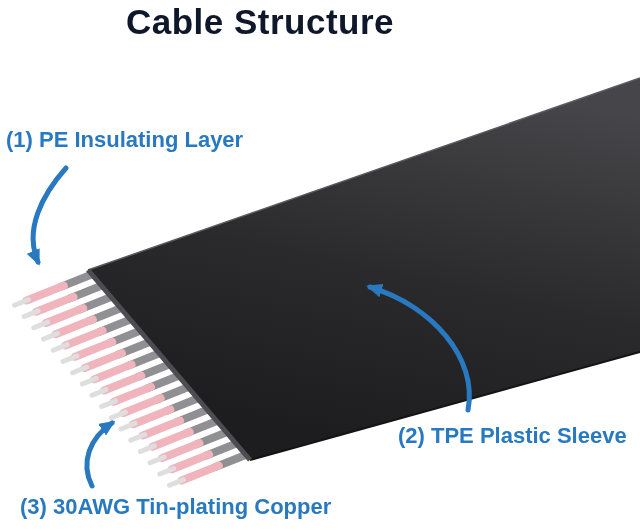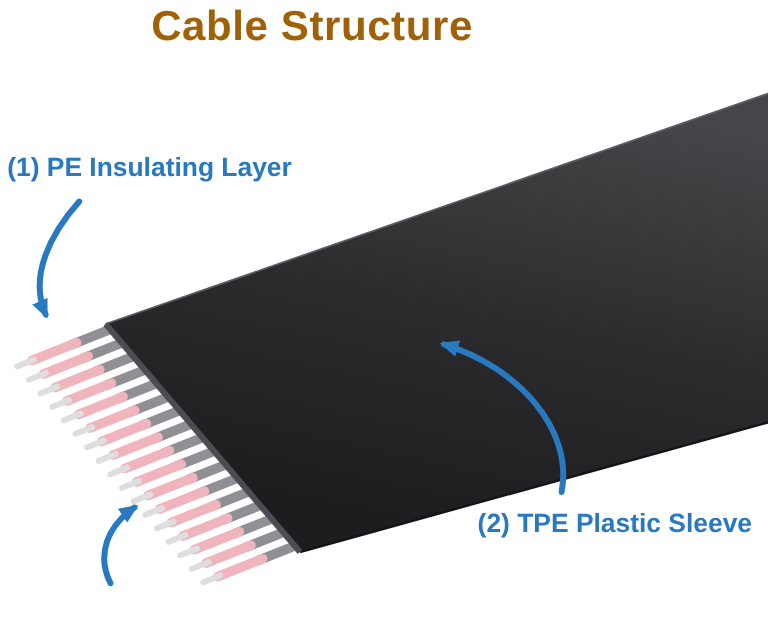--- a/index.html
+++ b/index.html
@@ -25,21 +25,21 @@
   }
   .ahfill{fill:var(--accent,#2879c0);}
   #topedge{stroke:#5a5a60;stroke-width:1.5;}
   #bottomedge{stroke:#141415;stroke-width:2;}
 </style>
 </head>
 <body>
 
 <div class="canvas">
 
-  <div class="title" style="color: #a16207;">Cable Structure</div>
+  <div class="title" style="color: #0f172a;">Cable Structure</div>
 
   <svg class="scene" width="640" height="532" viewBox="0 0 640 532">
     <defs>
       <linearGradient id="cableGrad" gradientUnits="userSpaceOnUse" x1="380" y1="60" x2="300" y2="430">
         <stop id="gs1" offset="0" stop-color="#46464a"></stop>
         <stop id="gs2" offset="0.55" stop-color="#2a2a2c"></stop>
         <stop id="gs3" offset="1" stop-color="#1d1d1f"></stop>
       </linearGradient>
       <marker id="ah" viewBox="0 0 16 14" markerWidth="16" markerHeight="14" refX="12" refY="7" orient="auto" markerUnits="userSpaceOnUse">
         <path d="M0,0 L16,7 L0,14 Z" class="ahfill"></path>
@@ -105,14 +105,15 @@
     <line id="bottomedge" x1="250" y1="460" x2="640" y2="352"></line>
     <line id="cutedge" x1="88" y1="270" x2="250" y2="460" stroke-width="5" stroke="#4c4c52"></line>
 
     <path class="arrow" d="M66,168 C42,195 24,230 38,262"></path>
     <path class="arrow" d="M468,410 C478,358 432,306 370,287"></path>
     <path class="arrow" d="M92,486 C80,462 90,438 112,423"></path>
   </svg>
 
   <div class="label" id="label1">(1) PE Insulating Layer</div>
   <div class="label" id="label2">(2) TPE Plastic Sleeve</div>
+  <div class="label" id="label3">(3) 30AWG Tin-plating Copper</div>
 
 </div>
 
 </body></html>

